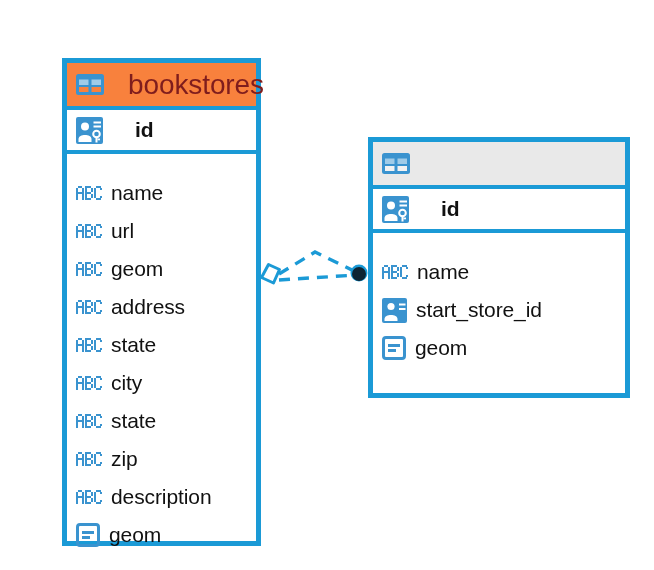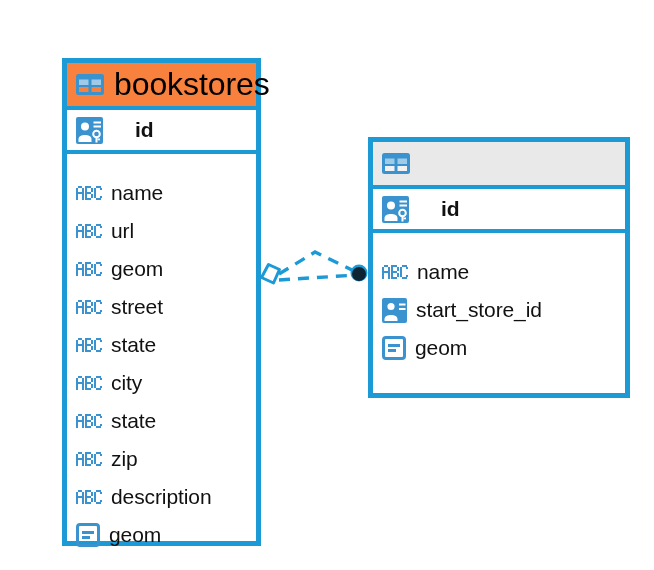--- a/index.html
+++ b/index.html
@@ -48,23 +48,23 @@
     align-items: center;
     box-sizing: border-box;
     height: 47px;
     padding: 0 6px 0 9px;
     border-bottom: 4px solid #1b9ad6;
   }
   .entity-header.accent-orange { background: #f8813d; }
   .entity-header.accent-gray   { background: #e9e9e9; }
 
   .entity-title {
-    font-size: 32px;
-    color: #000000;
-    margin-left: 10px;
+    font-size: 28px;
+    color: #7f1d1d;
+    margin-left: 24px;
     white-space: nowrap;
     letter-spacing: -0.1px;
   }
 
   .field-row {
     display: flex;
     align-items: center;
     box-sizing: border-box;
     height: 38px;
     padding: 0 6px 0 9px;
@@ -237,21 +237,21 @@
               <rect x="15" y="8" width="2" height="4"></rect>
                 <rect x="11" y="12" width="4" height="2"></rect>
               <rect x="18" y="2" width="2" height="10"></rect>
                 <rect x="20" y="0" width="5" height="2"></rect>
               <rect x="20" y="12" width="5" height="2"></rect>
                 <rect x="24" y="2" width="2" height="2"></rect>
               <rect x="24" y="10" width="2" height="2"></rect>
             </g>
           </svg>
         </span>
-        <span class="field-label">street</span>
+        <span class="field-label">address</span>
       </div>
 
       <div class="field-row">
         <span class="icon icon-abc">
           <svg viewBox="0 0 26 14" width="26" height="14">
             <g fill="#3a93cf">
               <rect x="0" y="2" width="2" height="12"></rect>
                 <rect x="2" y="0" width="4" height="2"></rect>
               <rect x="6" y="2" width="2" height="12"></rect>
                 <rect x="2" y="6" width="4" height="2"></rect>

